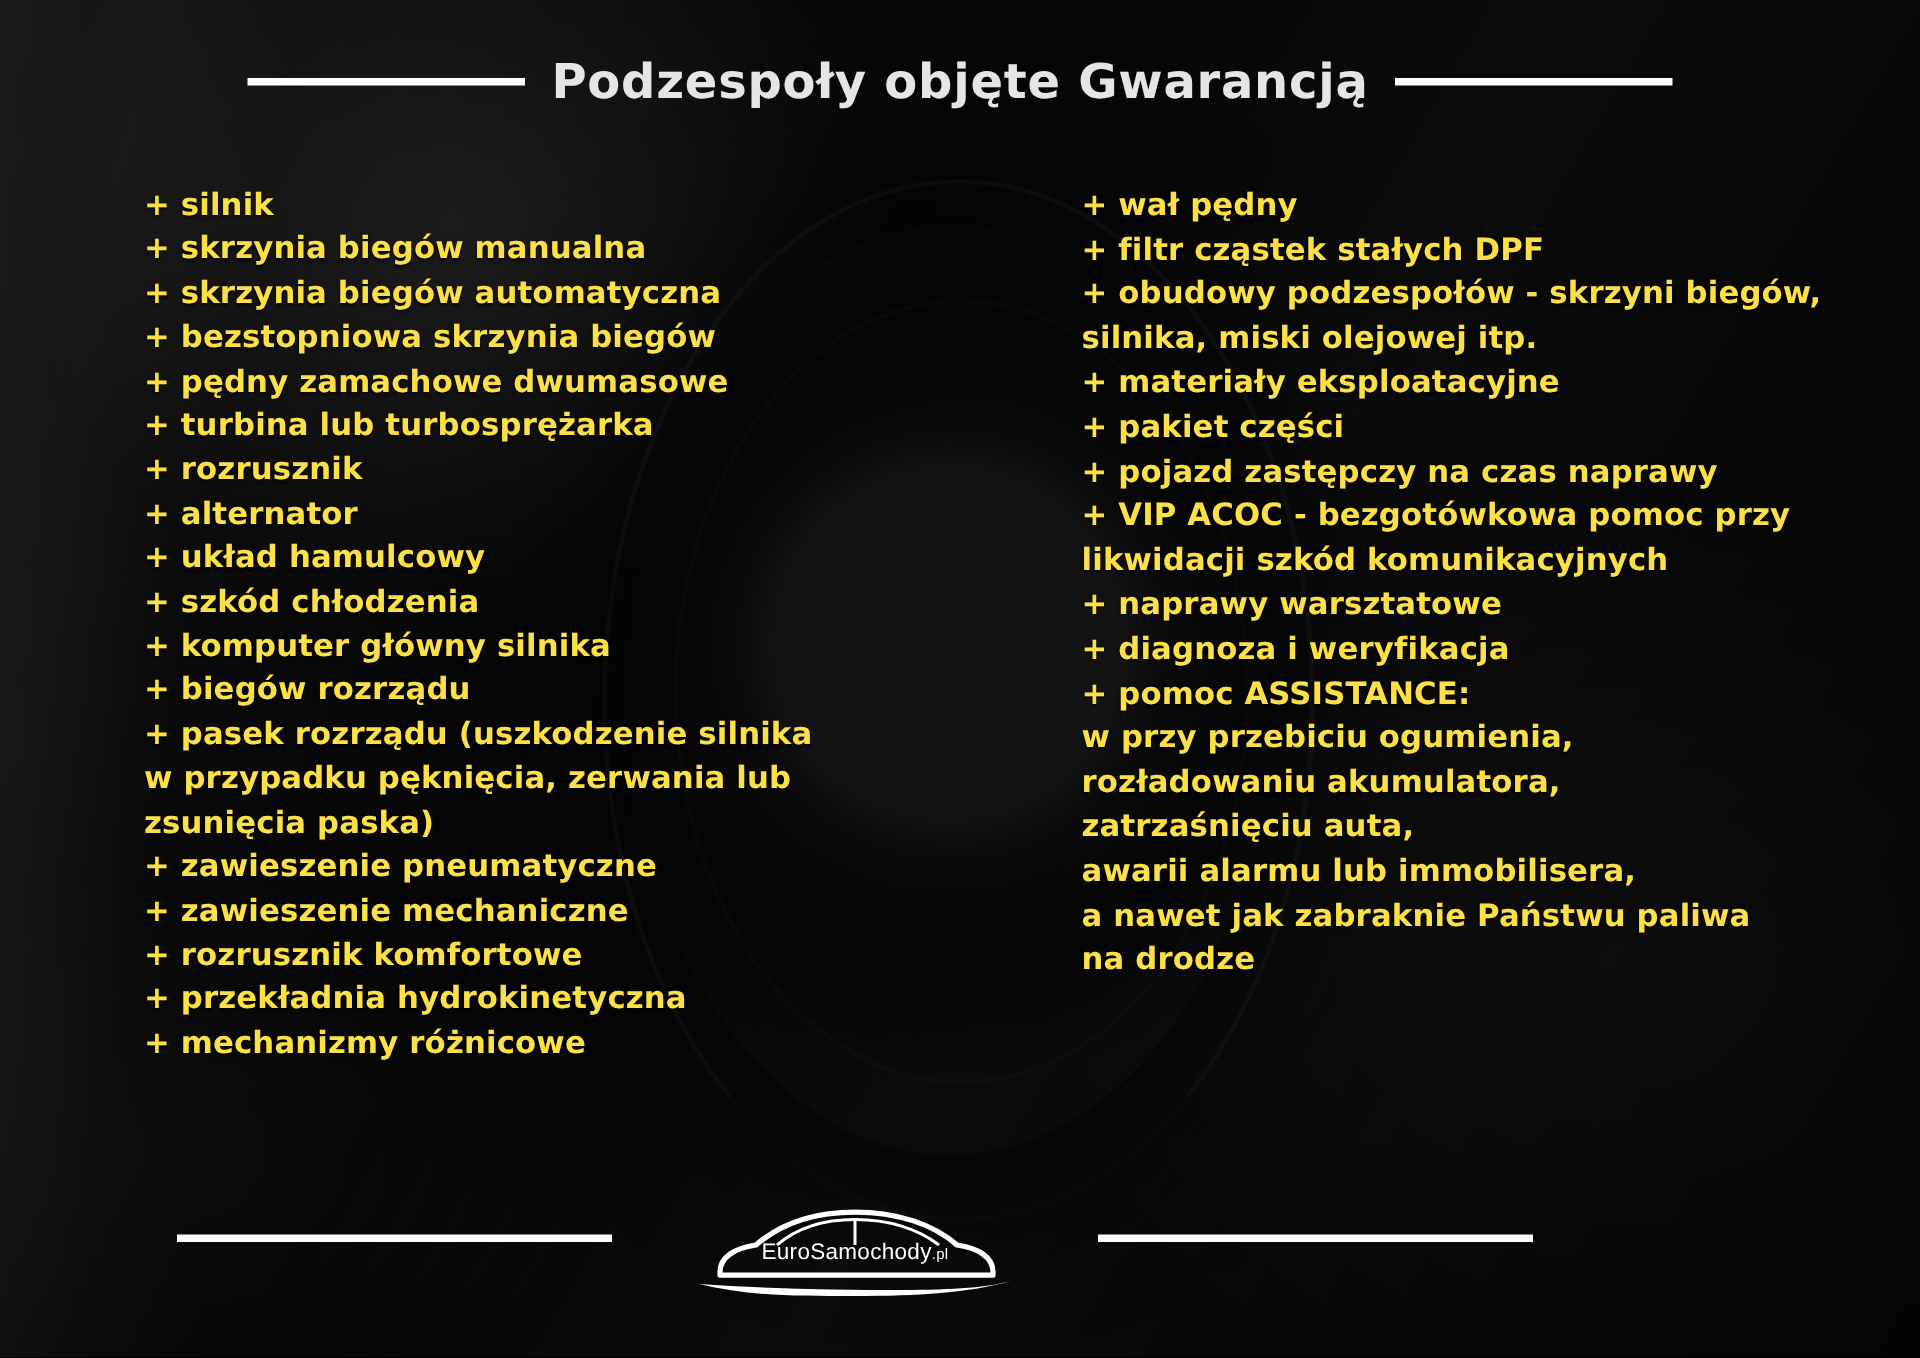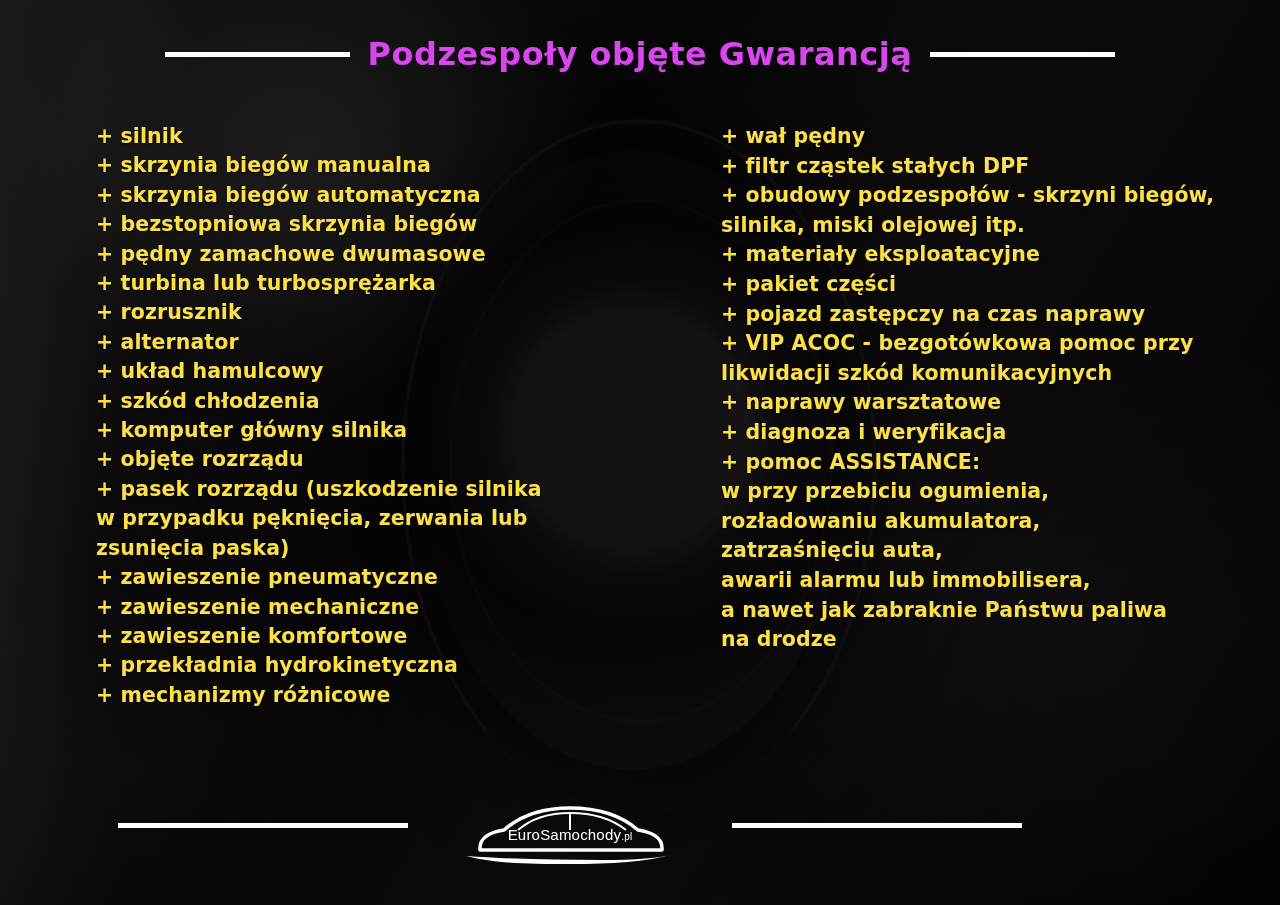--- a/index.html
+++ b/index.html
@@ -92,21 +92,21 @@
     justify-content: center;
     gap: 18px;
   }
   .rule {
     height: 5px;
     background: #ffffff;
   }
   .rule-left { width: 185px; }
   .rule-right { width: 185px; }
   .title {
-    color: #d946ef;
+    color: #e5e5e5;
     font-family: "DejaVu Sans", sans-serif;
     font-weight: bold;
     font-size: 32px;
     letter-spacing: 0.5px;
     white-space: nowrap;
   }
 
   
   .columns {
     position: absolute;
@@ -214,27 +214,27 @@
       <div class="item">+ skrzynia biegów manualna</div>
       <div class="item">+ skrzynia biegów automatyczna</div>
       <div class="item">+ bezstopniowa skrzynia biegów</div>
       <div class="item">+ pędny zamachowe dwumasowe</div>
       <div class="item">+ turbina lub turbosprężarka</div>
       <div class="item">+ rozrusznik</div>
       <div class="item">+ alternator</div>
       <div class="item">+ układ hamulcowy</div>
       <div class="item">+ szkód chłodzenia</div>
       <div class="item">+ komputer główny silnika</div>
-      <div class="item">+ objęte rozrządu</div>
+      <div class="item">+ biegów rozrządu</div>
       <div class="item">+ pasek rozrządu (uszkodzenie silnika
    w przypadku pęknięcia, zerwania lub
    zsunięcia paska)</div>
       <div class="item">+ zawieszenie pneumatyczne</div>
       <div class="item">+ zawieszenie mechaniczne</div>
-      <div class="item">+ zawieszenie komfortowe</div>
+      <div class="item">+ rozrusznik komfortowe</div>
       <div class="item">+ przekładnia hydrokinetyczna</div>
       <div class="item">+ mechanizmy różnicowe</div>
     </div>
 
     <div class="col col-right">
       <div class="item">+ wał pędny</div>
       <div class="item">+ filtr cząstek stałych DPF</div>
       <div class="item">+ obudowy podzespołów - skrzyni biegów,
    silnika, miski olejowej itp.</div>
       <div class="item">+ materiały eksploatacyjne</div>

